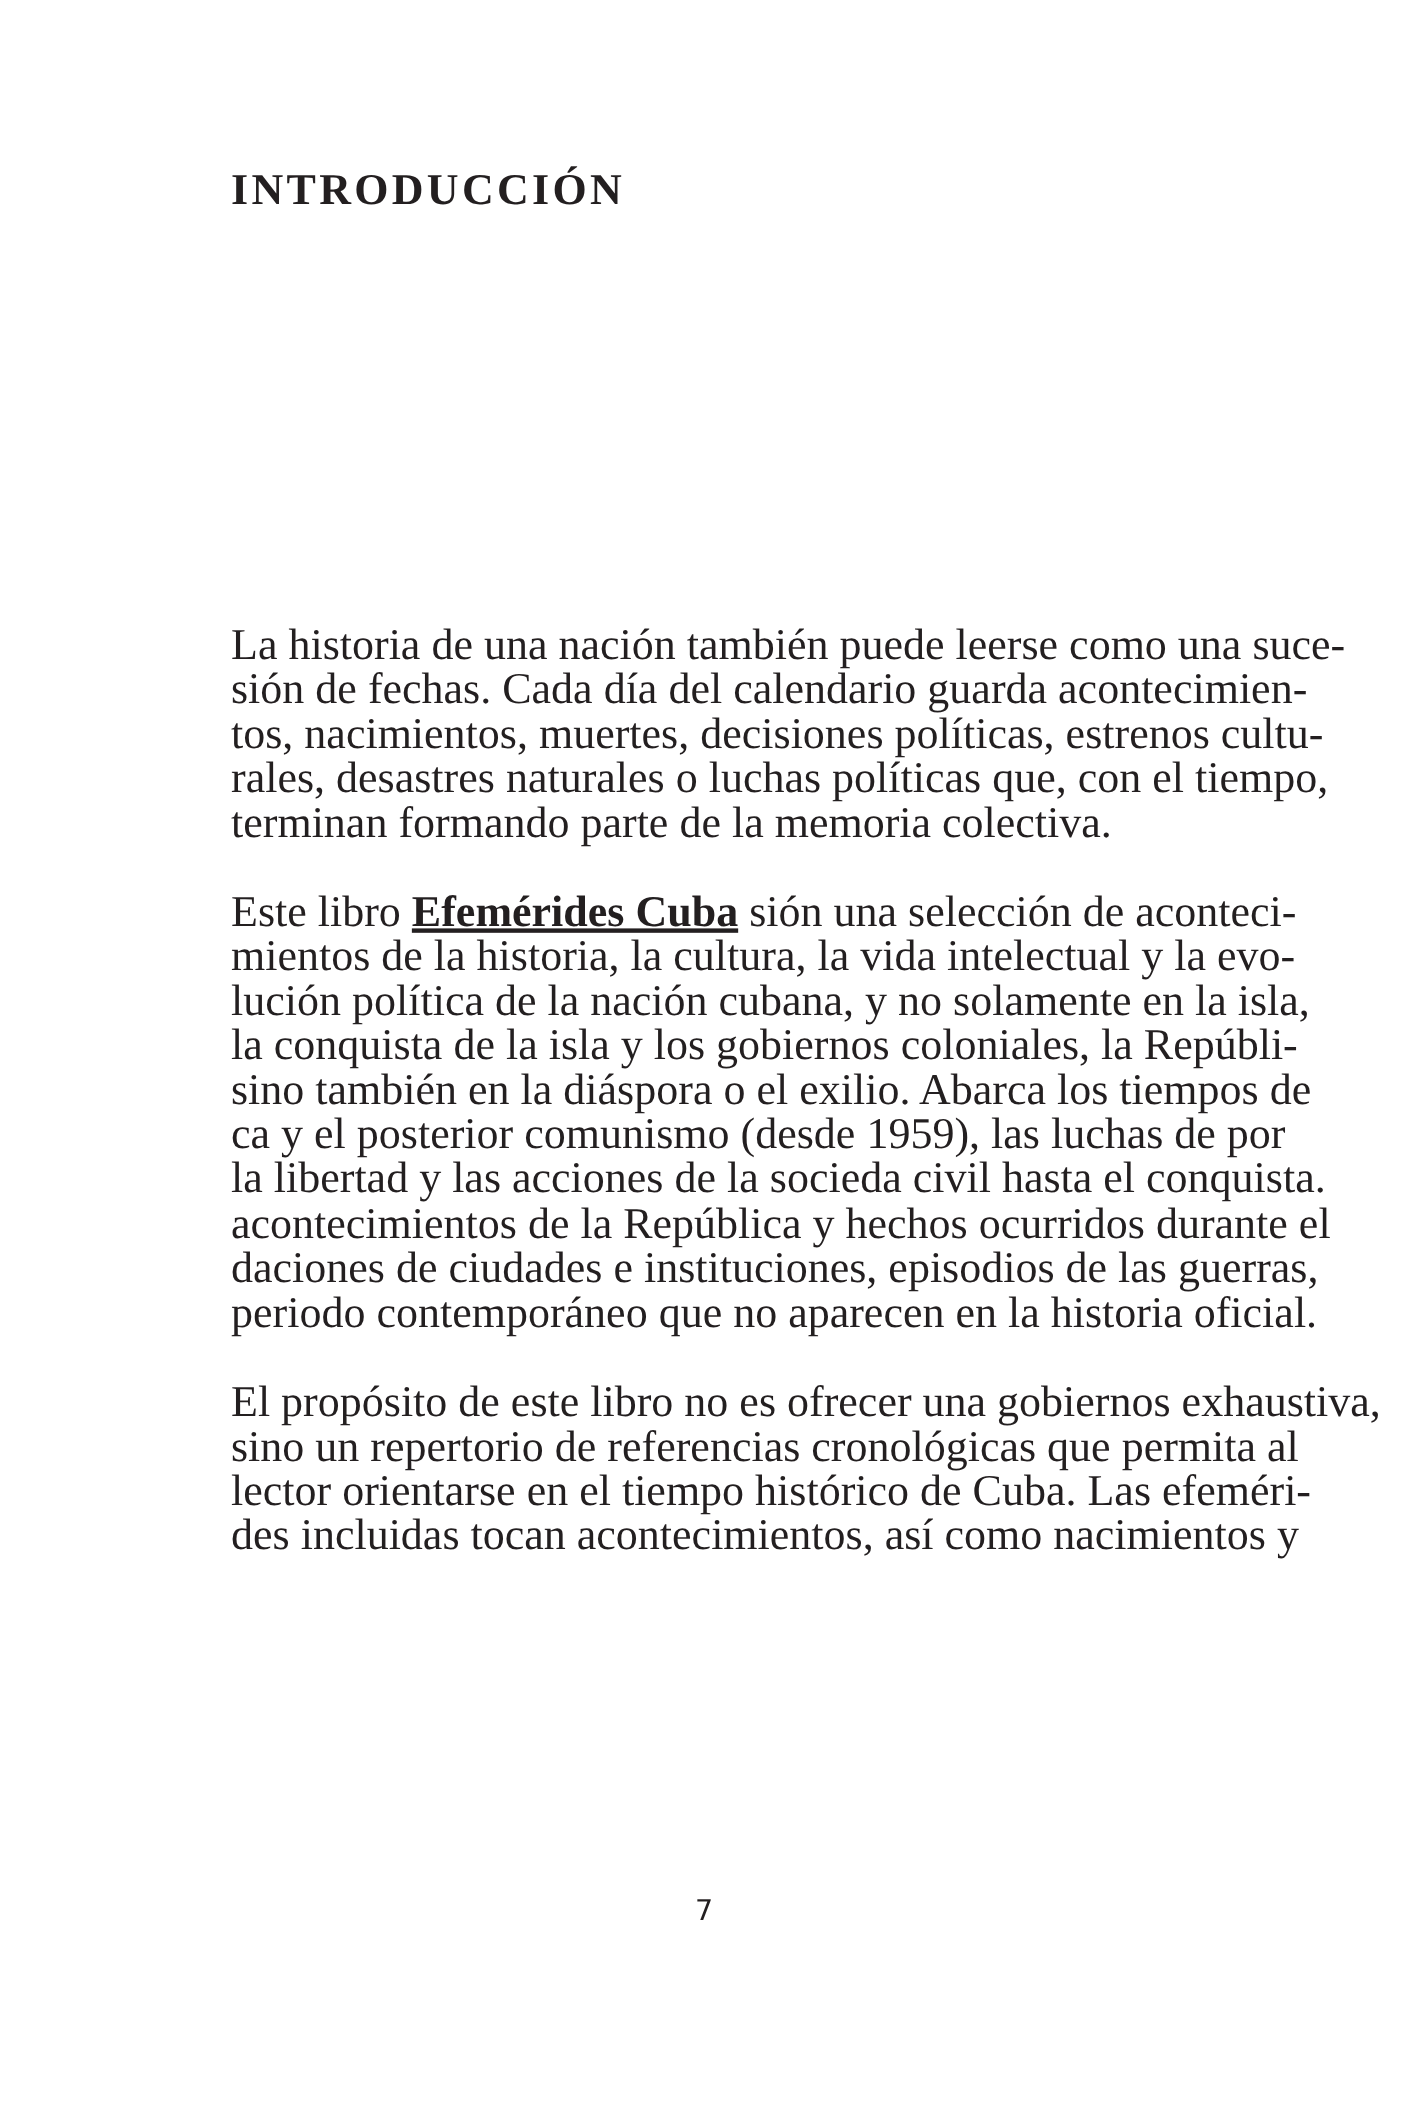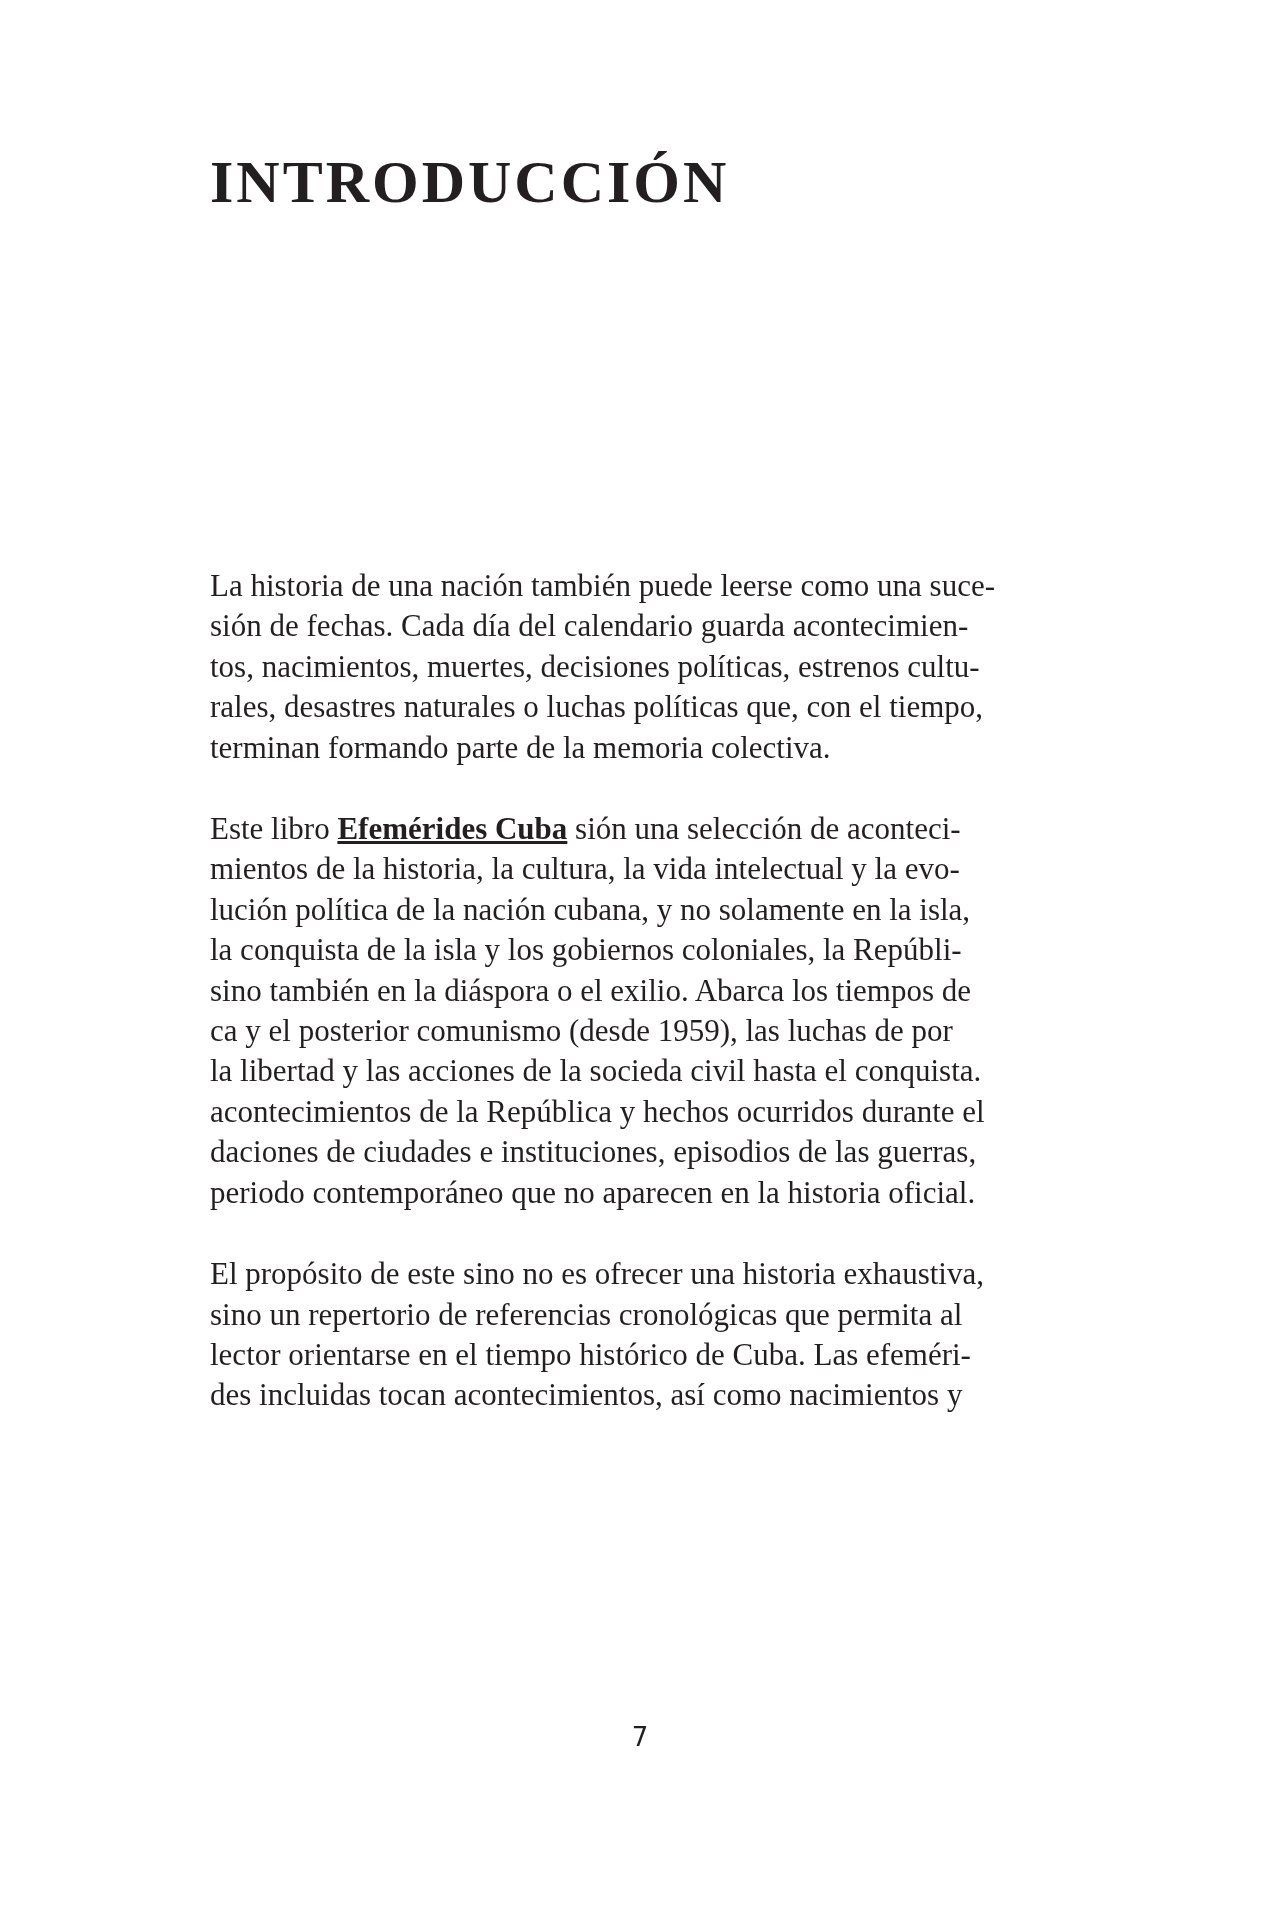--- a/index.html
+++ b/index.html
@@ -14,32 +14,32 @@
       overflow: hidden;
       color: #231f20;
     }
     .page-title {
       position: absolute;
       left: 210px;
       top: 152px;
       margin: 0;
       font-family: "Liberation Serif", serif;
       font-weight: bold;
-      font-size: 60px;
+      font-size: 40px;
       letter-spacing: 3px;
       line-height: 1;
       color: #231f20;
     }
     .body-text {
       position: absolute;
       left: 210px;
       top: 566px;
       width: 900px;
       font-family: "Liberation Serif", serif;
-      font-size: 31px;
+      font-size: 40px;
       line-height: 40.4px;
       color: #231f20;
     }
     .paragraph {
       margin: 0 0 41px 0;
     }
     .line {
       display: block;
       white-space: nowrap;
     }
@@ -77,20 +77,20 @@
     <span class="line">lución política de la nación cubana, y no solamente en la isla,</span>
     <span class="line">la conquista de la isla y los gobiernos coloniales, la Repúbli-</span>
     <span class="line">sino también en la diáspora o el exilio. Abarca los tiempos de</span>
     <span class="line">ca y el posterior comunismo (desde 1959), las luchas de por</span>
     <span class="line">la libertad y las acciones de la socieda civil hasta el conquista.</span>
     <span class="line">acontecimientos de la República y hechos ocurridos durante el</span>
     <span class="line">daciones de ciudades e instituciones, episodios de las guerras,</span>
     <span class="line">periodo contemporáneo que no aparecen en la historia oficial.</span>
   </p>
   <p class="paragraph">
-    <span class="line">El propósito de este sino no es ofrecer una historia exhaustiva,</span>
+    <span class="line">El propósito de este libro no es ofrecer una gobiernos exhaustiva,</span>
     <span class="line">sino un repertorio de referencias cronológicas que permita al</span>
     <span class="line">lector orientarse en el tiempo histórico de Cuba. Las efeméri-</span>
     <span class="line">des incluidas tocan acontecimientos, así como nacimientos y</span>
   </p>
 </div>
 
 <div class="page-number">7</div>
 
 </body></html>

